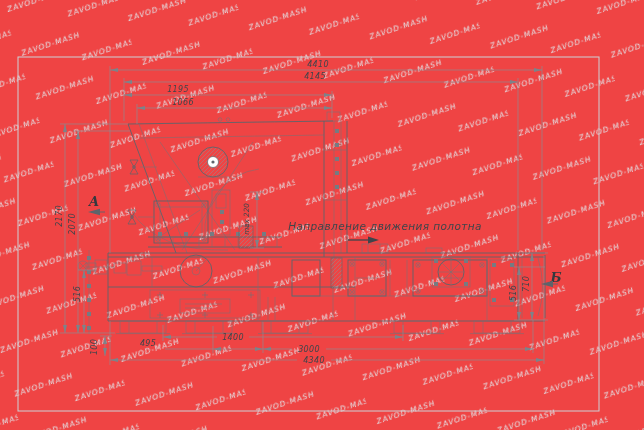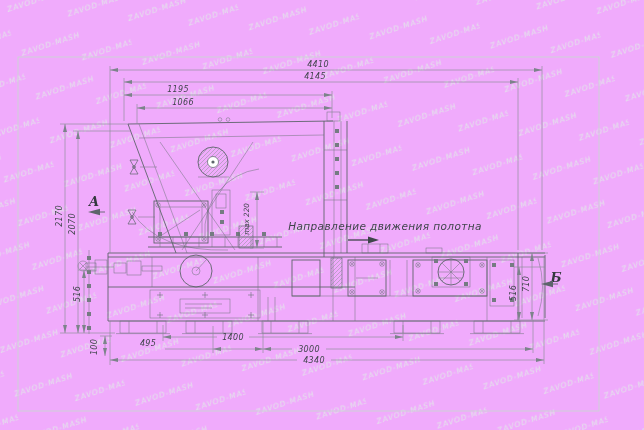--- a/index.html
+++ b/index.html
@@ -1,16 +1,16 @@
 <!DOCTYPE html>
 <html><head>
 <meta charset="utf-8">
 <style>
   html,body{margin:0;padding:0;background:#ffffff;}
-  .stage{position:relative;width:644px;height:430px;background:#f0abfc;overflow:hidden;
+  .stage{position:relative;width:644px;height:430px;background:#ef4444;overflow:hidden;
          font-family:"DejaVu Sans",sans-serif;}
   svg{display:block;}
   
   .ml{stroke:#5d646b;stroke-width:.9;fill:none;}
   .mt{stroke:#6d747b;stroke-width:.5;fill:none;}
   
   .dl{stroke:#8a9096;stroke-width:.65;fill:none;}
   .fillarr{fill:#5d646b;stroke:none;}
   .dimarr{fill:#7c838a;stroke:none;}
   .bolt{fill:#757b82;stroke:none;}

